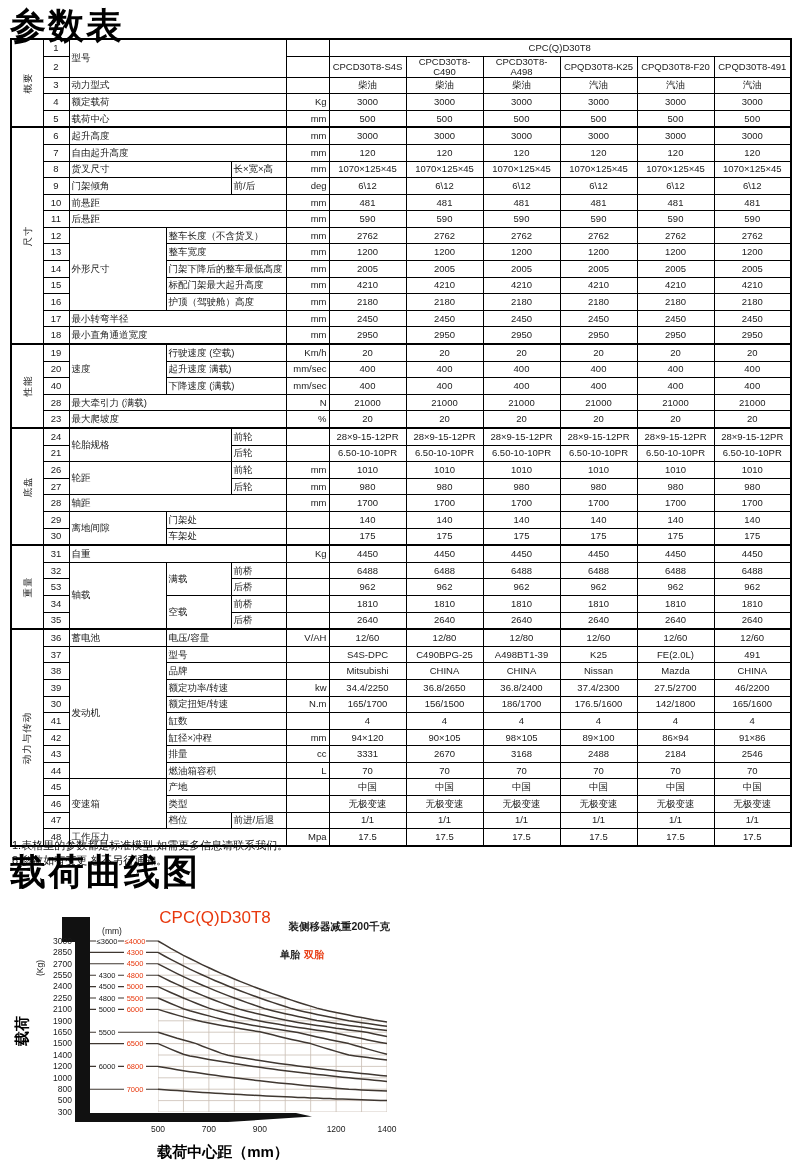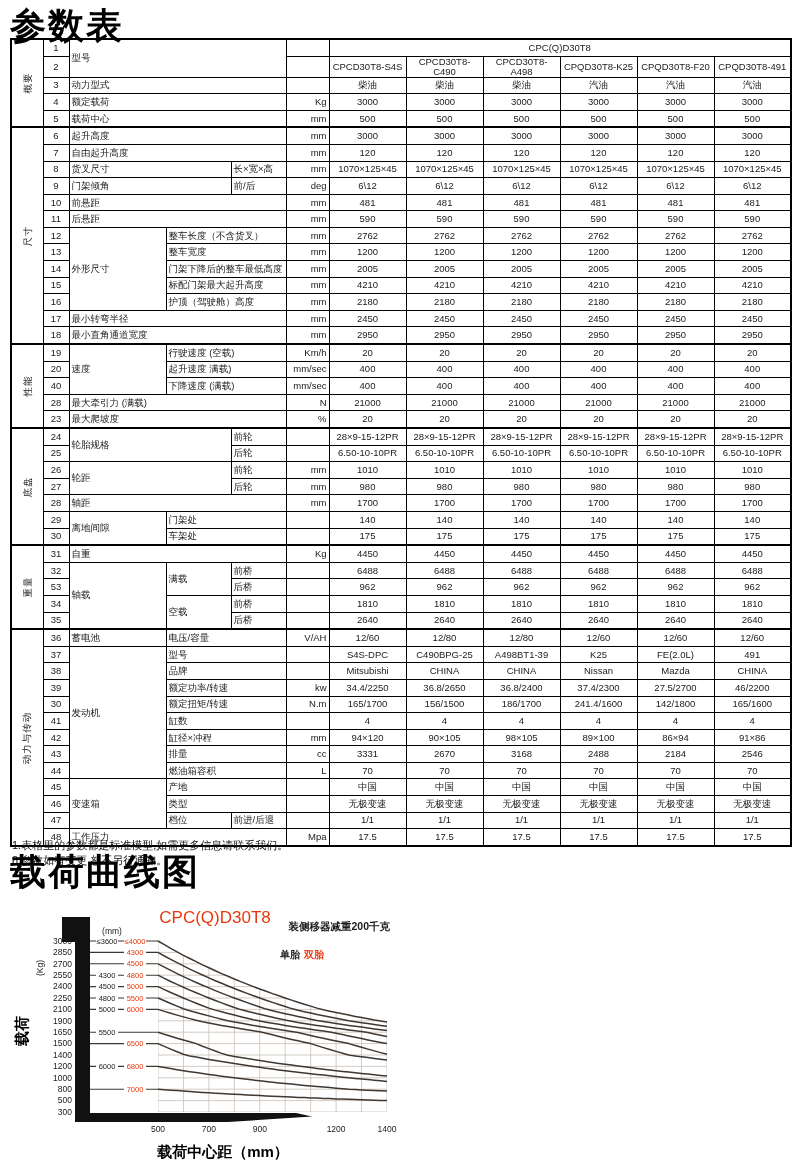--- a/index.html
+++ b/index.html
@@ -322,21 +322,21 @@
           <td class="lbl">前轮</td>
           <td class="unit"></td>
           <td class="val">28×9-15-12PR</td>
           <td class="val">28×9-15-12PR</td>
           <td class="val">28×9-15-12PR</td>
           <td class="val">28×9-15-12PR</td>
           <td class="val">28×9-15-12PR</td>
           <td class="val">28×9-15-12PR</td>
         </tr>
         <tr>
-          <td class="num">25</td>
+          <td class="num">21</td>
           <td class="lbl">后轮</td>
           <td class="unit"></td>
           <td class="val">6.50-10-10PR</td>
           <td class="val">6.50-10-10PR</td>
           <td class="val">6.50-10-10PR</td>
           <td class="val">6.50-10-10PR</td>
           <td class="val">6.50-10-10PR</td>
           <td class="val">6.50-10-10PR</td>
         </tr>
         <tr>
@@ -510,21 +510,21 @@
           <td class="val">27.5/2700</td>
           <td class="val">46/2200</td>
         </tr>
         <tr>
           <td class="num">30</td>
           <td class="lbl" colspan="2">额定扭矩/转速</td>
           <td class="unit">N.m</td>
           <td class="val">165/1700</td>
           <td class="val">156/1500</td>
           <td class="val">186/1700</td>
-          <td class="val">241.4/1600</td>
+          <td class="val">176.5/1600</td>
           <td class="val">142/1800</td>
           <td class="val">165/1600</td>
         </tr>
         <tr>
           <td class="num">41</td>
           <td class="lbl" colspan="2">缸数</td>
           <td class="unit"></td>
           <td class="val">4</td>
           <td class="val">4</td>
           <td class="val">4</td>

